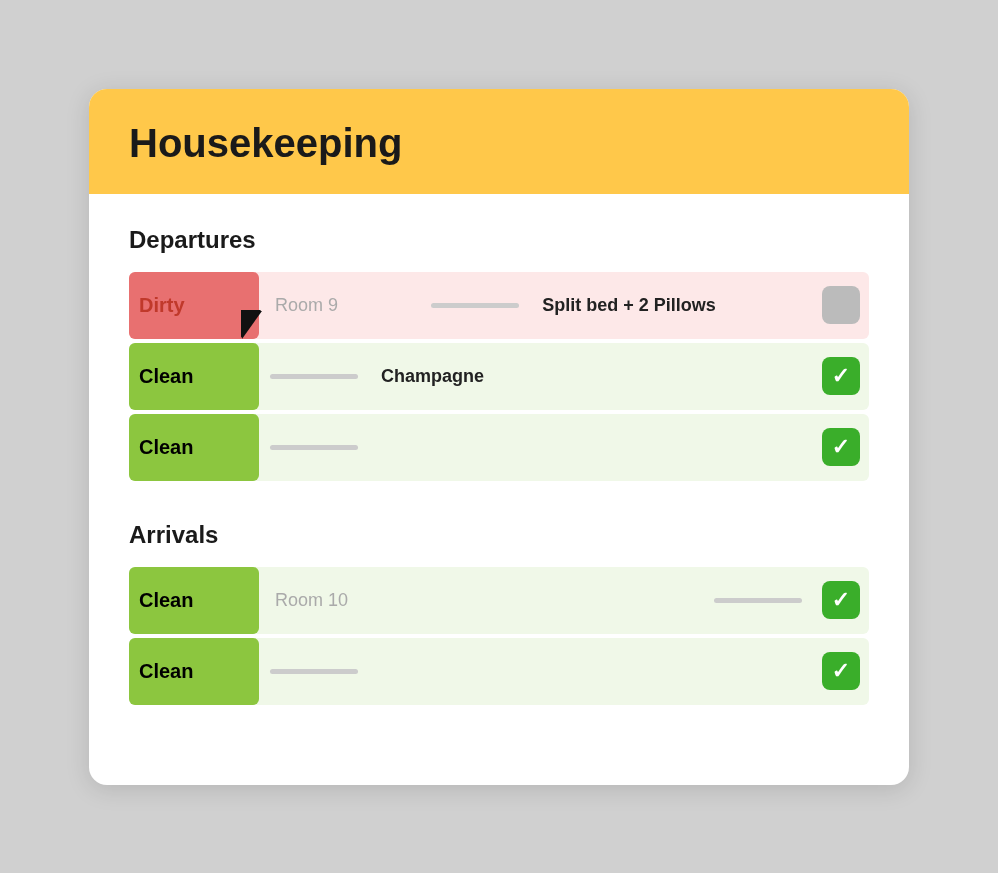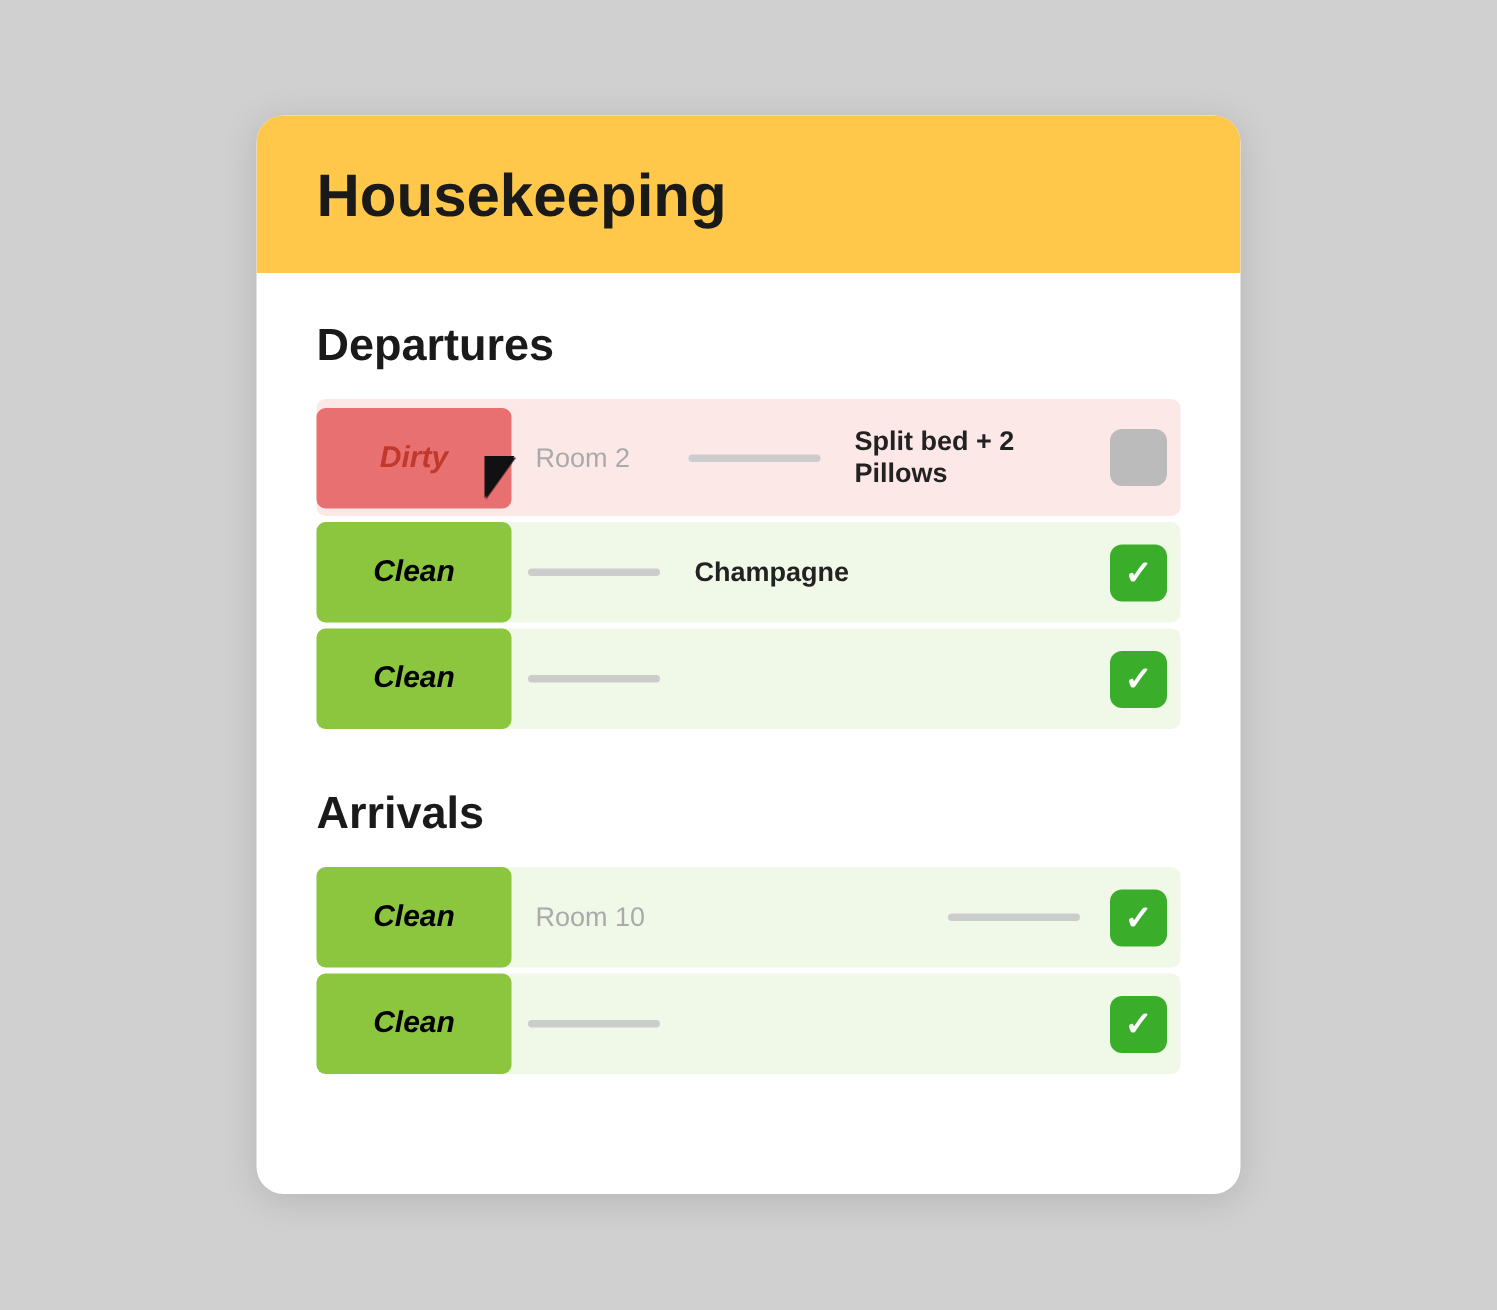--- a/index.html
+++ b/index.html
@@ -7,38 +7,38 @@
       background: #d0d0d0;
       display: flex;
       justify-content: center;
       align-items: center;
       min-height: 100vh;
       font-family: -apple-system, BlinkMacSystemFont, 'Segoe UI', sans-serif;
     }
     .card {
       background: #fff;
       border-radius: 18px;
-      width: 656px;
+      width: 820px;
       overflow: hidden;
       box-shadow: 0 4px 24px rgba(0,0,0,0.13);
     }
     .header {
       background: #FFC84A;
       padding: 32px 40px 28px 40px;
     }
     .header h1 {
       font-size: 40px;
       font-weight: 700;
       color: #1a1a1a;
     }
     .content {
       padding: 32px 40px 40px 40px;
     }
     .section-title {
-      font-size: 30px;
+      font-size: 24px;
       font-weight: 700;
       color: #1a1a1a;
       margin-bottom: 18px;
     }
     .section {
       margin-bottom: 40px;
     }
     .row {
       display: flex;
       align-items: center;
@@ -49,26 +49,24 @@
     .row.dirty-row {
       background: #fde8e8;
     }
     .row.clean-row {
       background: #f0f8e8;
     }
     .status-badge {
       width: 130px;
       min-width: 130px;
       padding: 22px 10px;
-      text-align: center;
       font-size: 20px;
       font-weight: 700;
       border-radius: 6px;
       position: relative;
-      font-style: italic;
     }
     .status-badge.dirty {
       background: #e87070;
       color: #c0392b;
     }
     .status-badge.clean {
       background: #8CC63F;
       color: #000000;
     }
     .room-col {
@@ -161,21 +159,21 @@
     <h1>Housekeeping</h1>
   </div>
   <div class="content">
 
     <div class="section">
       <div class="section-title">Departures</div>
 
       <div class="row-wrapper">
         <div class="row dirty-row">
           <div class="status-badge dirty">Dirty</div>
-          <div class="room-col">Room 2</div>
+          <div class="room-col">Room 9</div>
           <div class="line-col">
               <span></span>
             </div>
           <div class="note-col">Split bed + 2 Pillows</div>
           <div class="checkbox-col">
             <div class="checkbox-unchecked"></div>
           </div>
         </div>
         <div class="arrow-cursor"></div>
       </div>

